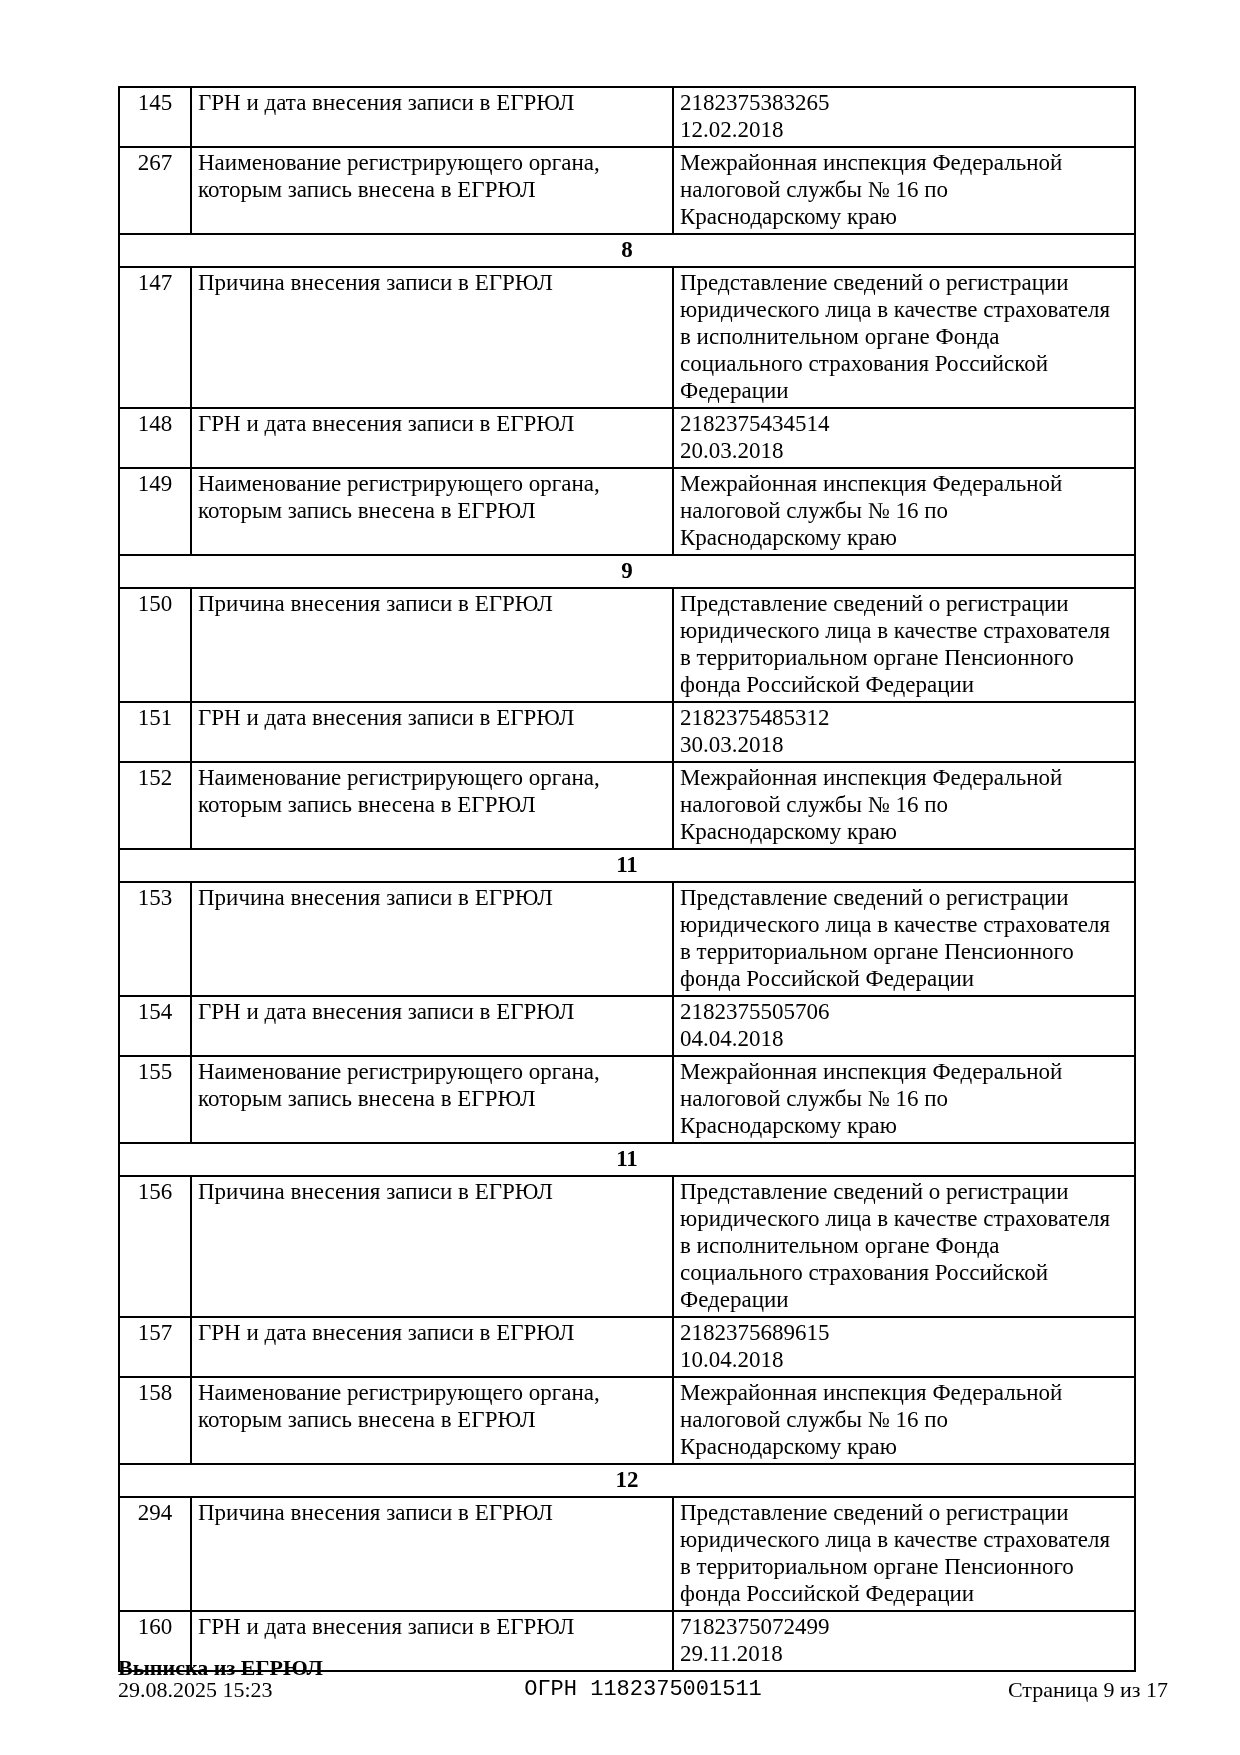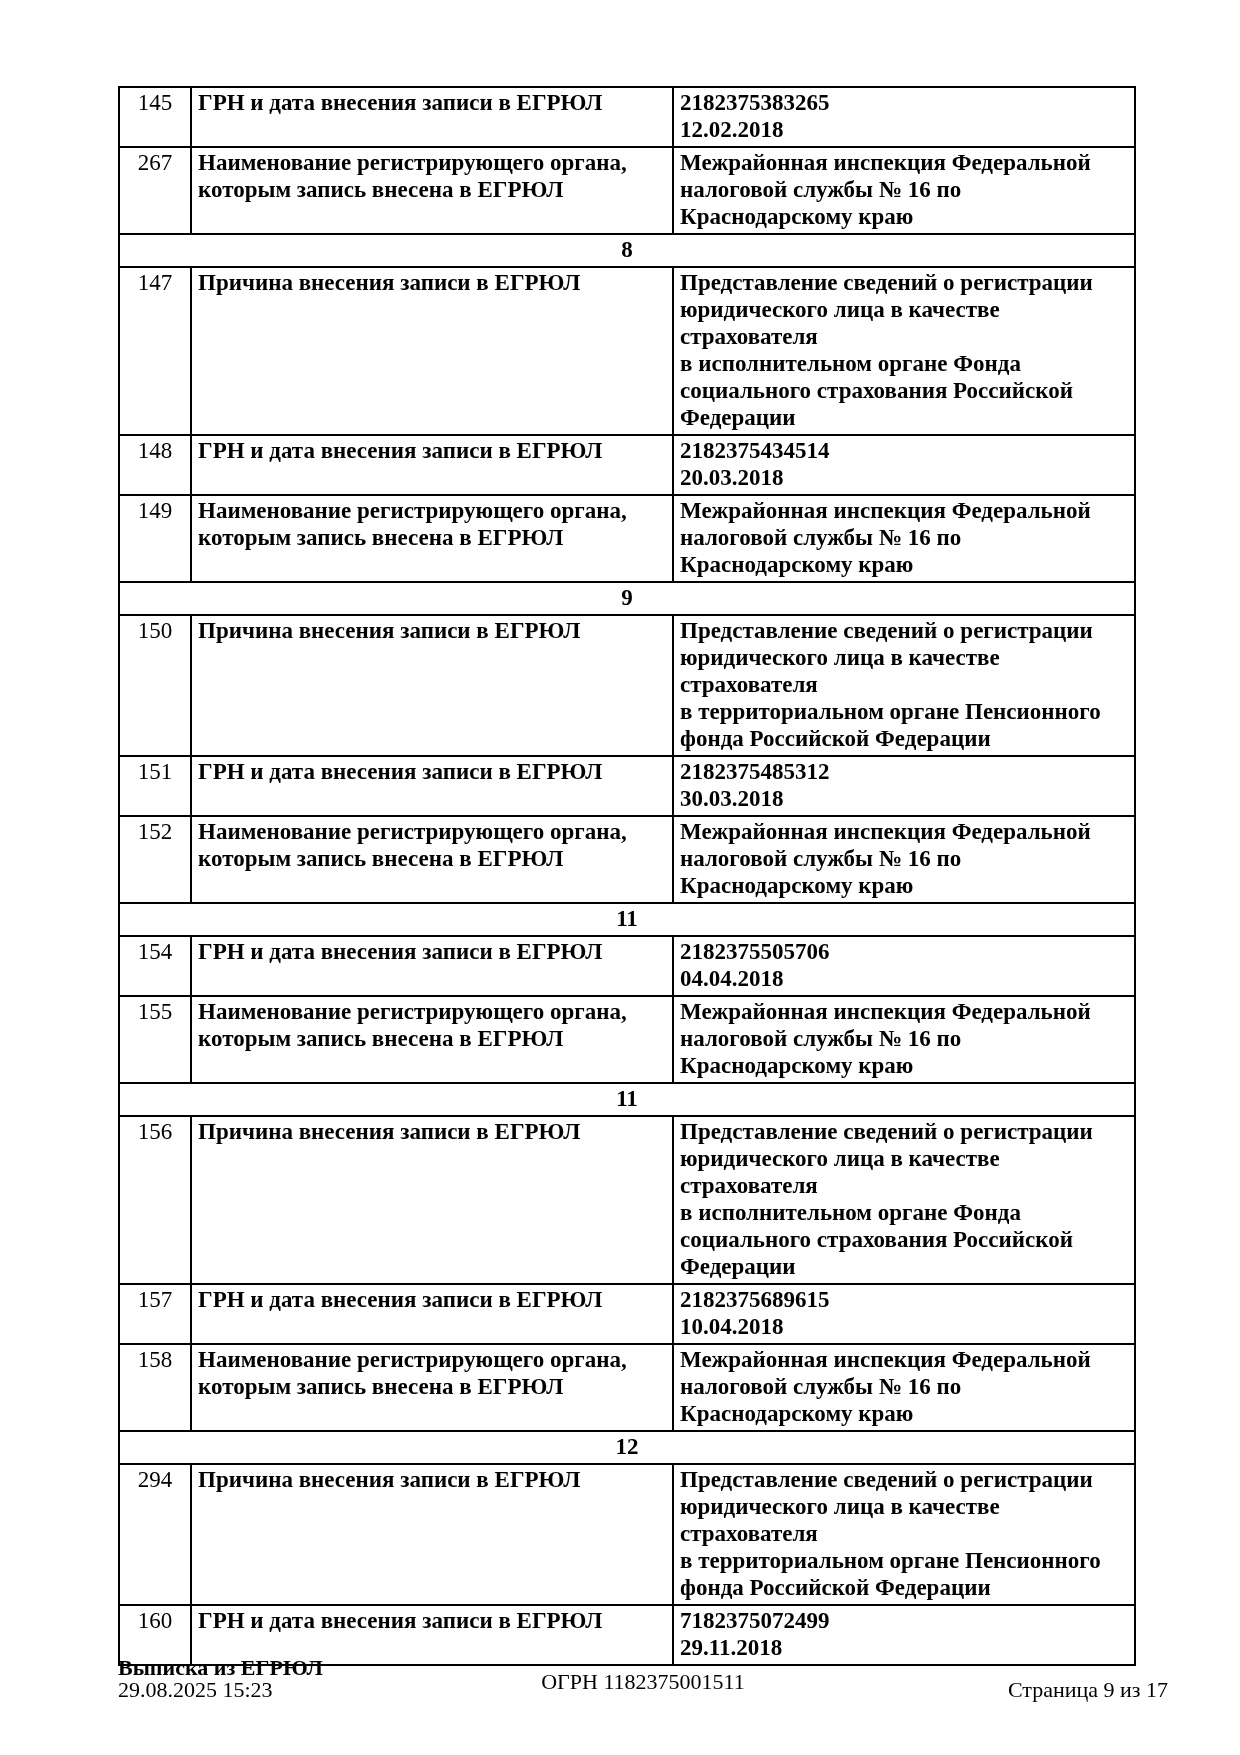--- a/index.html
+++ b/index.html
@@ -36,21 +36,20 @@
     padding: 1px 6px 3px 6px;
   }
   td.num-cell {
     text-align: center;
     padding: 1px 8px 3px 2px;
     border-radius: 13px;
   }
   td.label-cell,
   td.value-cell {
     white-space: pre-line;
-    font-weight: bold;
   }
   td.section-cell {
     text-align: center;
     font-weight: bold;
     padding: 1px 0 3px 0;
     line-height: 29px;
   }
   .footer {
     position: absolute;
     left: 118px;
@@ -64,23 +63,24 @@
     position: absolute;
     left: 0;
     top: 0;
   }
   .footer-left .doc-title {
     font-weight: bold;
   }
   .footer-center {
     position: absolute;
     left: 50%;
-    bottom: 8px;
+    bottom: 0;
     transform: translateX(-50%);
     white-space: nowrap;
+    font-family: Liberation Mono, monospace;
   }
   .footer-right {
     position: absolute;
     right: 0;
     bottom: 0;
     white-space: nowrap;
   }
 </style>
 </head>
 <body>
@@ -154,20 +154,28 @@
         <tr>
           <td class="num-cell">152</td>
           <td class="label-cell">Наименование регистрирующего органа,
 которым запись внесена в ЕГРЮЛ</td>
           <td class="value-cell">Межрайонная инспекция Федеральной
 налоговой службы № 16 по
 Краснодарскому краю</td>
         </tr>
         <tr>
           <td colspan="3" class="section-cell">11</td>
+        </tr>
+        <tr>
+          <td class="num-cell">153</td>
+          <td class="label-cell">Причина внесения записи в ЕГРЮЛ</td>
+          <td class="value-cell">Представление сведений о регистрации
+юридического лица в качестве страхователя
+в территориальном органе Пенсионного
+фонда Российской Федерации</td>
         </tr>
         <tr>
           <td class="num-cell">154</td>
           <td class="label-cell">ГРН и дата внесения записи в ЕГРЮЛ</td>
           <td class="value-cell">2182375505706
 04.04.2018</td>
         </tr>
         <tr>
           <td class="num-cell">155</td>
           <td class="label-cell">Наименование регистрирующего органа,

